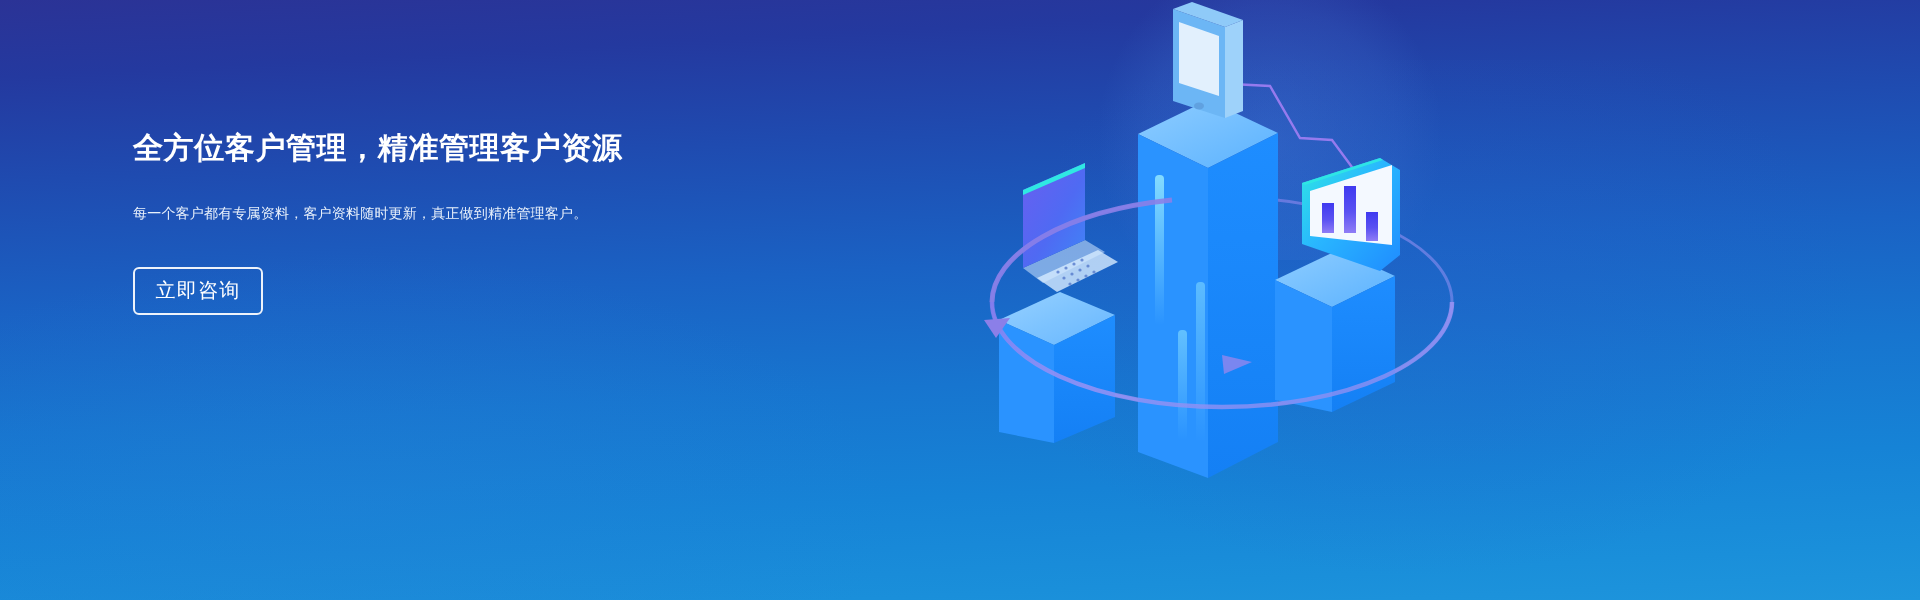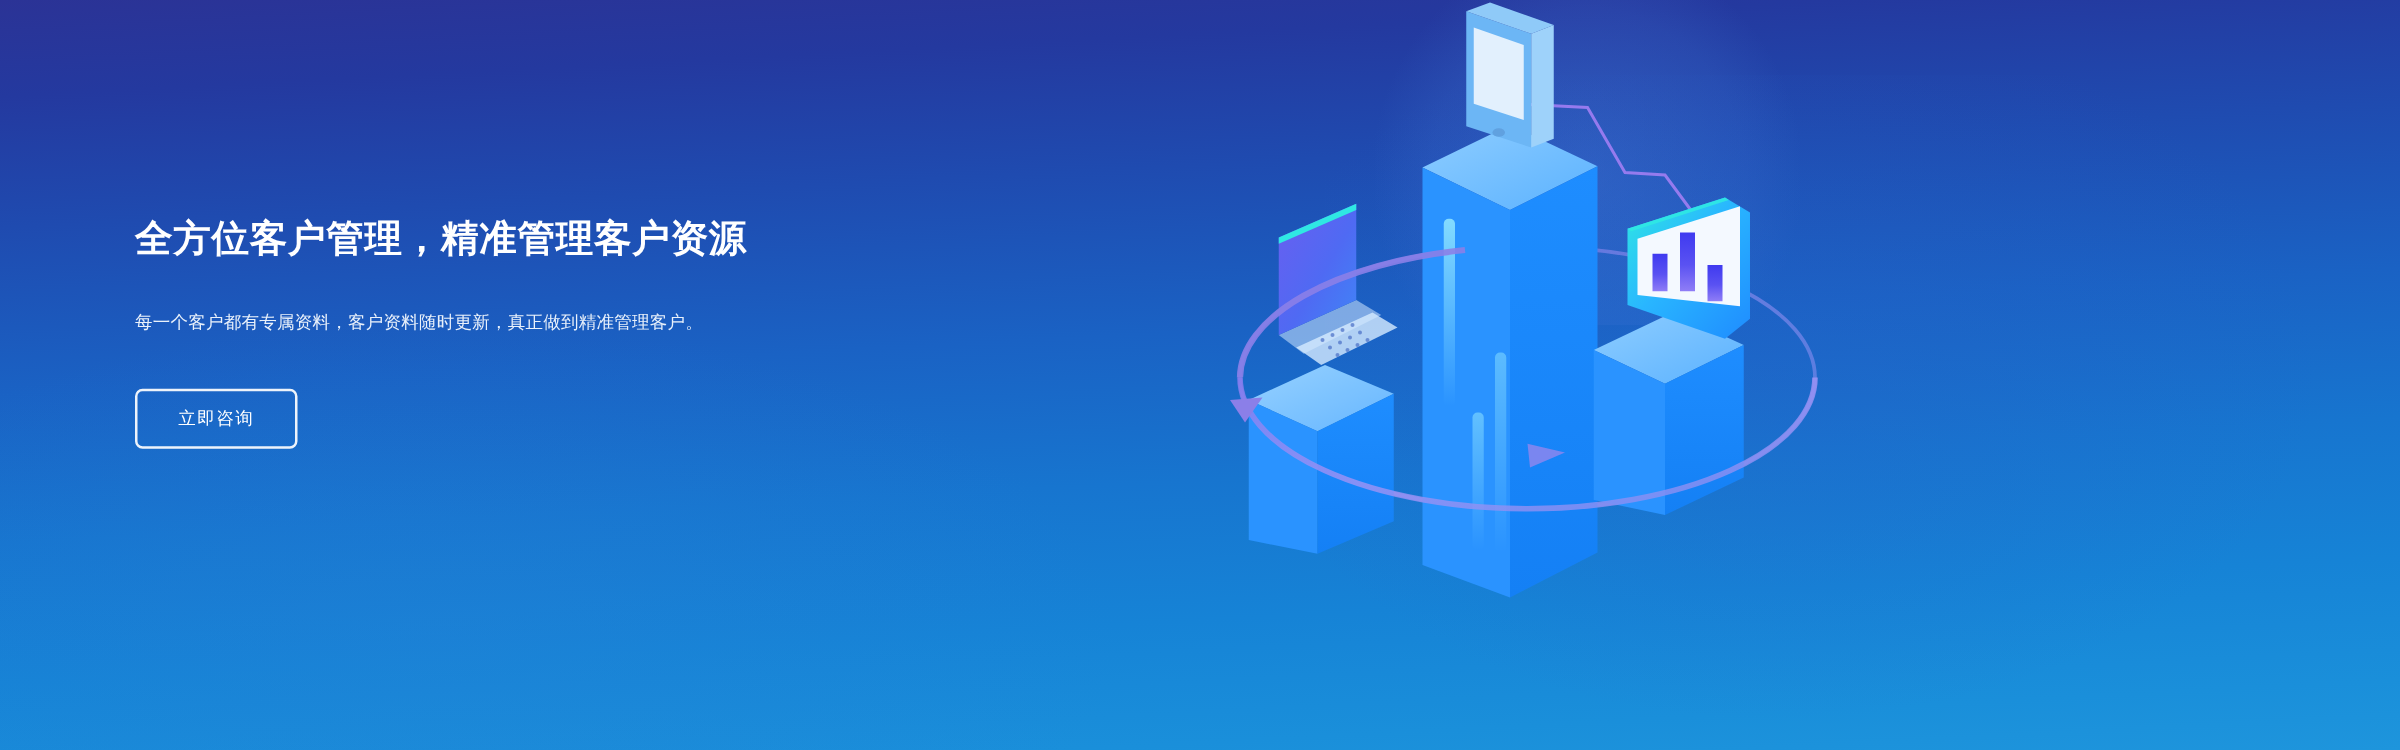--- a/index.html
+++ b/index.html
@@ -22,34 +22,34 @@
     position:absolute;left:1060px;top:60px;width:800px;height:520px;
     background:radial-gradient(ellipse at 45% 45%,rgba(40,95,200,.30) 0%,rgba(40,95,200,0) 70%);
     pointer-events:none;
   }
   .bg-glow-c{
     position:absolute;left:-200px;top:250px;width:1100px;height:520px;
     background:radial-gradient(ellipse at 50% 50%,rgba(40,130,215,.28) 0%,rgba(40,130,215,0) 70%);
     pointer-events:none;
   }
 
-  .copy{position:absolute;left:108px;top:128px;width:640px;margin-top:44px;}
+  .copy{position:absolute;left:133px;top:128px;width:640px;}
   .headline{
     margin:0;color:#ffffff;font-size:30px;line-height:1.34;
     font-weight:bold;letter-spacing:.6px;white-space:nowrap;
   }
   .subcopy{
     margin:34px 0 0 0;color:#e9f1fb;font-size:14px;line-height:1.62;
     width:482px;font-weight:normal;letter-spacing:.2px;
   }
   .cta{
     margin-top:42px;display:inline-flex;align-items:center;justify-content:center;
     width:130px;height:48px;border:2px solid rgba(255,255,255,.92);
     border-radius:6px;background:transparent;color:#ffffff;
-    font-size:14px;letter-spacing:1.2px;cursor:pointer;
+    font-size:20px;letter-spacing:1.2px;cursor:pointer;
     font-family:inherit;padding:18px;
   }
 
   .art{position:absolute;left:940px;top:0;width:560px;height:600px;}
   .art svg{display:block;}
 </style>
 </head>
 <body>
 
 <div class="banner">

